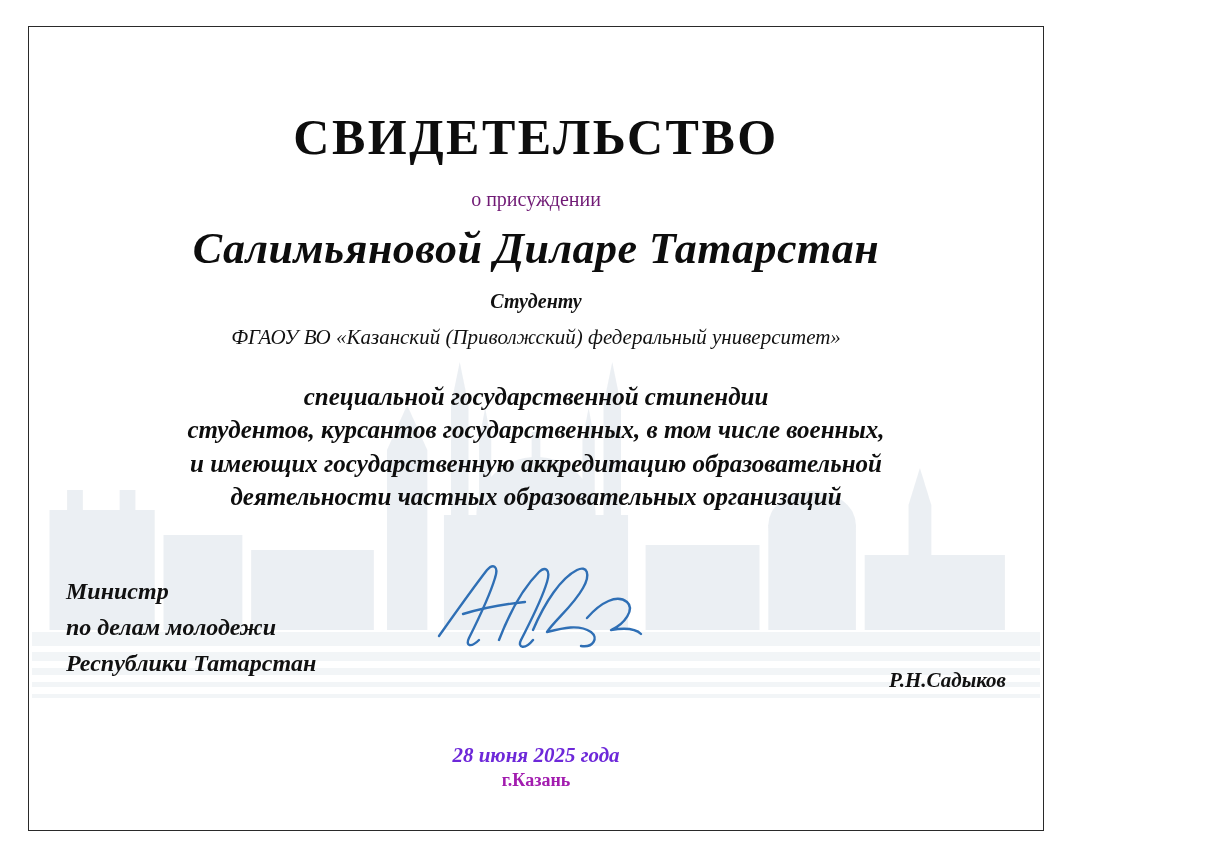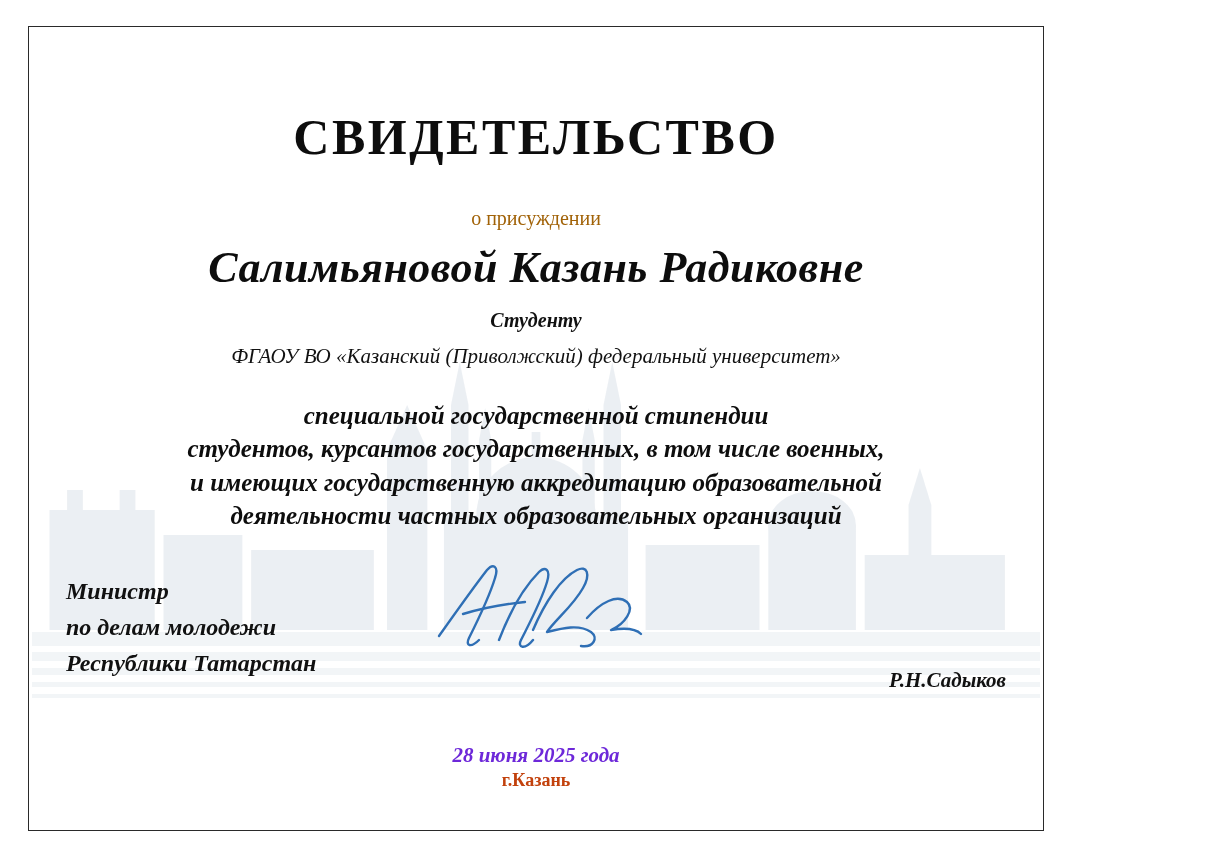--- a/index.html
+++ b/index.html
@@ -62,24 +62,24 @@
     margin-top: 82px;
     font-size: 50px;
     font-weight: bold;
     letter-spacing: 2.5px;
     font-family: "Liberation Serif", serif;
     color: #0d0d0d;
   }
 
   .subtitle-award {
     text-align: center;
-    margin-top: 41px;
+    margin-top: 22px;
     font-size: 20px;
     font-family: "Liberation Serif", serif;
-    color: #a16207;
+    color: #701a75;
   }
 
   .recipient {
     text-align: center;
     margin-top: 12px;
     font-size: 44px;
     font-weight: bold;
     font-style: italic;
     letter-spacing: 0.5px;
     color: #0d0d0d;
@@ -156,21 +156,21 @@
   .footer .date {
     font-size: 21px;
     font-style: italic;
     font-weight: bold;
     color: #6d28d9;
   }
   .footer .city {
     margin-top: 2px;
     font-size: 18px;
     font-weight: bold;
-    color: #c2410c;
+    color: #a21caf;
   }
 </style>
 </head>
 <body>
 
 <div class="certificate">
 
   <div class="frame"></div>
 
   <div class="watermark">
@@ -216,21 +216,21 @@
       </g>
     </svg>
   </div>
 
   <div class="content">
 
     <div class="title">СВИДЕТЕЛЬСТВО</div>
 
     <div class="subtitle-award">о присуждении</div>
 
-    <div class="recipient">Салимьяновой Казань Радиковне</div>
+    <div class="recipient">Салимьяновой Диларе Татарстан</div>
 
     <div class="role">Студенту</div>
 
     <div class="institution">ФГАОУ ВО «Казанский (Приволжский) федеральный университет»</div>
 
     <div class="award-body">
       <span class="line">специальной государственной стипендии</span>
       <span class="line">студентов, курсантов государственных, в том числе военных,</span>
       <span class="line">и имеющих государственную аккредитацию образовательной</span>
       <span class="line">деятельности частных образовательных организаций</span>

